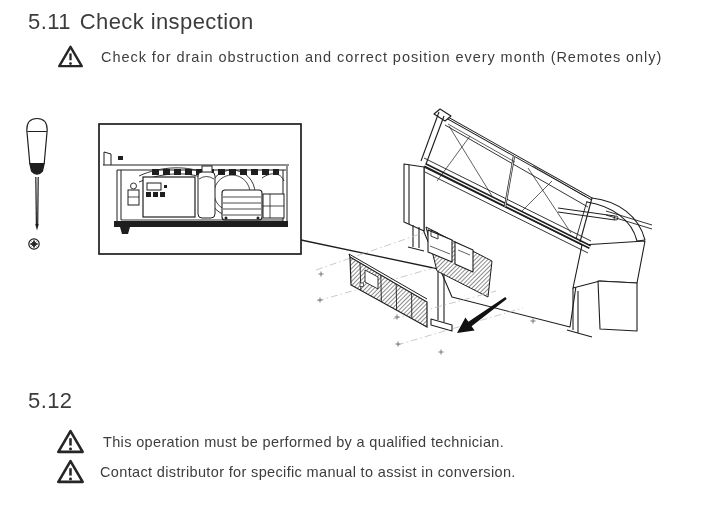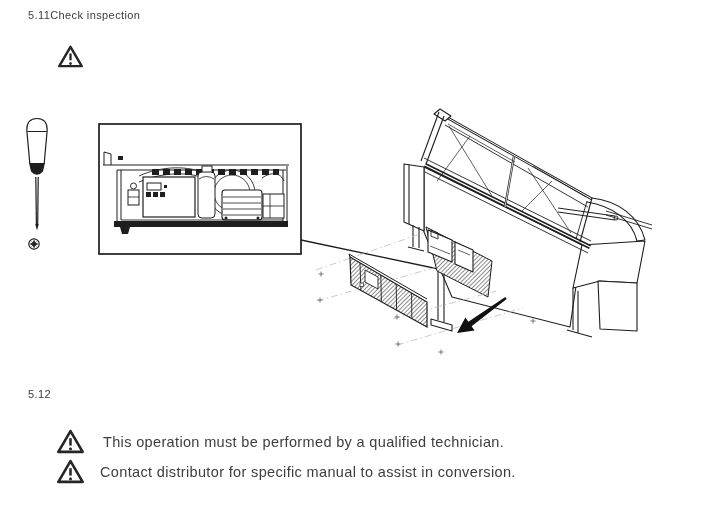--- a/index.html
+++ b/index.html
@@ -3,22 +3,22 @@
 <meta charset="utf-8">
 <style>
   html,body{margin:0;padding:0;}
   body{
     width:712px;height:515px;position:relative;overflow:hidden;
     background:#ffffff;
     font-family:"Liberation Sans", sans-serif;
     color:#3d3d3d;
   }
   .heading{
-    position:absolute;left:28px;display:flex;gap:0;
-    font-size:11px;letter-spacing:.4px;color:#3c3c3c;white-space:nowrap;
+    position:absolute;left:28px;display:flex;gap:9px;
+    font-size:22px;letter-spacing:.4px;color:#3c3c3c;white-space:nowrap;
   }
   #heading-drain{top:9px;}
   #heading-glass{top:388px;}
   .warn-row{
     position:absolute;display:flex;align-items:center;white-space:nowrap;
   }
   .warn-row .tri{flex:0 0 auto;display:block;}
   .warn-text{font-size:14.5px;color:#3d3d3d;}
   #warn-drain{left:57px;top:44px;gap:17px;}
   #warn-drain .warn-text{letter-spacing:.95px;}
@@ -34,20 +34,21 @@
   <span>5.11</span>
   <span>Check inspection</span>
 </div>
 
 <div class="warn-row" id="warn-drain">
   <svg class="tri" width="27" height="25" viewBox="0 0 30 28">
     <path d="M15 3.2 L27.6 24.8 L2.4 24.8 Z" fill="none" stroke="#262626" stroke-width="2.7" stroke-linejoin="round"></path>
     <line x1="15" y1="10.6" x2="15" y2="18.2" stroke="#262626" stroke-width="2.6"></line>
     <circle cx="15" cy="21.9" r="1.55" fill="#262626"></circle>
   </svg>
+  <span class="warn-text">Check for drain obstruction and correct position every month (Remotes only)</span>
 </div>
 
 <svg id="figure-svg" width="712" height="515" viewBox="0 0 712 515">
   <defs>
     <pattern id="hatch" width="3" height="3" patternTransform="rotate(45)" patternUnits="userSpaceOnUse">
       <rect width="3" height="3" fill="#ffffff"></rect>
       <line x1="0" y1="0" x2="0" y2="3" stroke="#2d2d2d" stroke-width="1.1"></line>
     </pattern>
   </defs>
 

